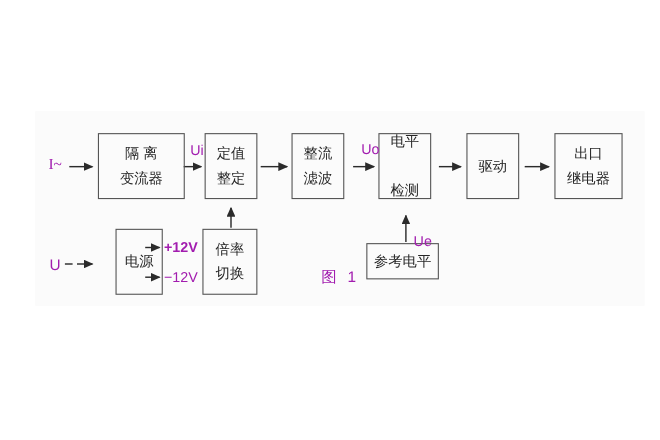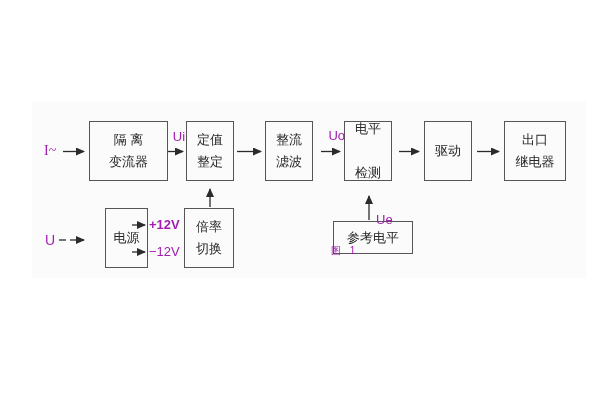--- a/index.html
+++ b/index.html
@@ -19,30 +19,30 @@
     box-sizing:border-box;
   }
   .b1{left:89px;top:121px;width:79px;height:60px;}
   .b2{left:186px;top:121px;width:48px;height:60px;}
   .b3{left:265px;top:121px;width:48px;height:60px;}
   .b4{left:344px;top:121px;width:48px;height:60px;gap:30px;}
   .b5{left:424px;top:121px;width:48px;height:60px;}
   .b6{left:504px;top:121px;width:62px;height:60px;}
   .b7{left:89px;top:208px;width:43px;height:60px;margin-left:16px;}
   .b8{left:184px;top:208px;width:50px;height:60px;}
-  .b9{left:333px;top:221px;width:80px;height:33px;}
+  .b9{left:333px;top:221px;width:66px;height:33px;}
   .lab{position:absolute;font-size:13px;line-height:14px;color:#a21caf;white-space:nowrap;}
   .lab-i{left:44px;top:144px;width:24px;font-family:"Liberation Serif","DejaVu Serif",serif;font-size:14px;}
   .lab-u{left:45px;top:233px;width:16px;font-size:14px;}
   .lab-ui{left:164px;top:130px;width:30px;text-align:center;}
   .lab-uo{left:315px;top:129px;width:30px;text-align:right;}
   .lab-ue{left:376px;top:196px;width:26px;text-align:left;margin-top:17px;}
   .lab-p12{left:149px;top:218px;font-weight:bold;}
   .lab-m12{left:149px;top:245px;}
-  .lab-cap{left:292px;top:244px;font-size:10px;letter-spacing:3px;margin-left:39px;}
+  .lab-cap{left:292px;top:244px;font-size:14px;letter-spacing:3px;}
 </style>
 </head>
 <body>
 
 <div class="stage">
 
   <div class="scan-tint"></div>
 
   <svg class="wires" viewBox="0 0 600 400">
     <defs>

